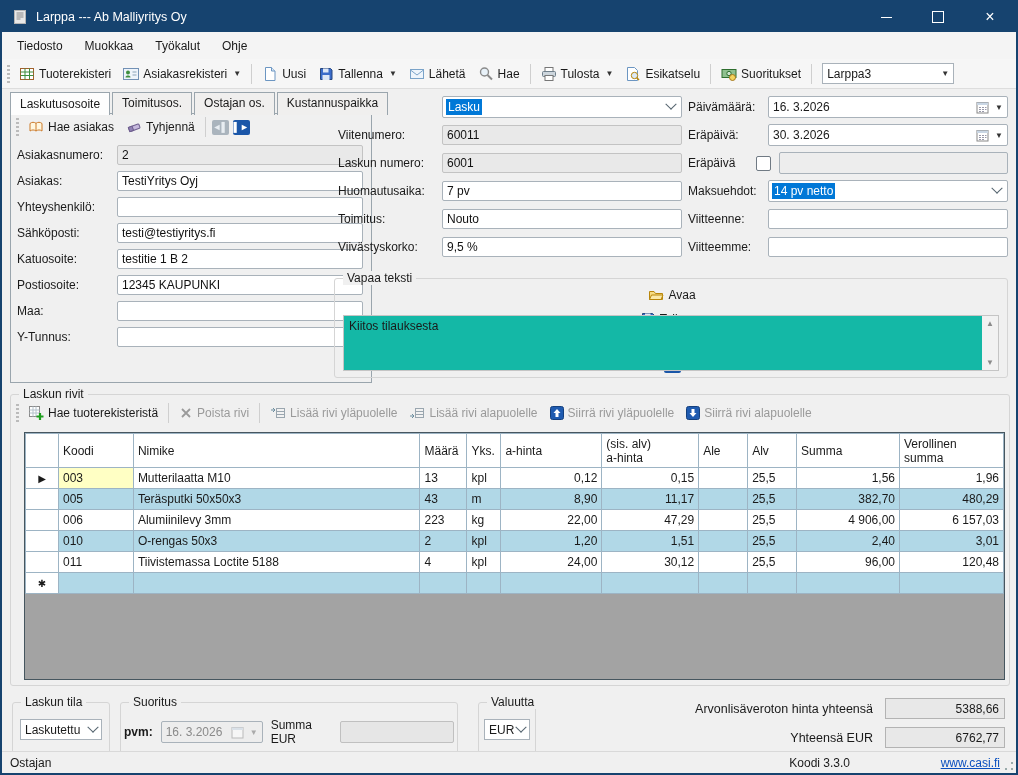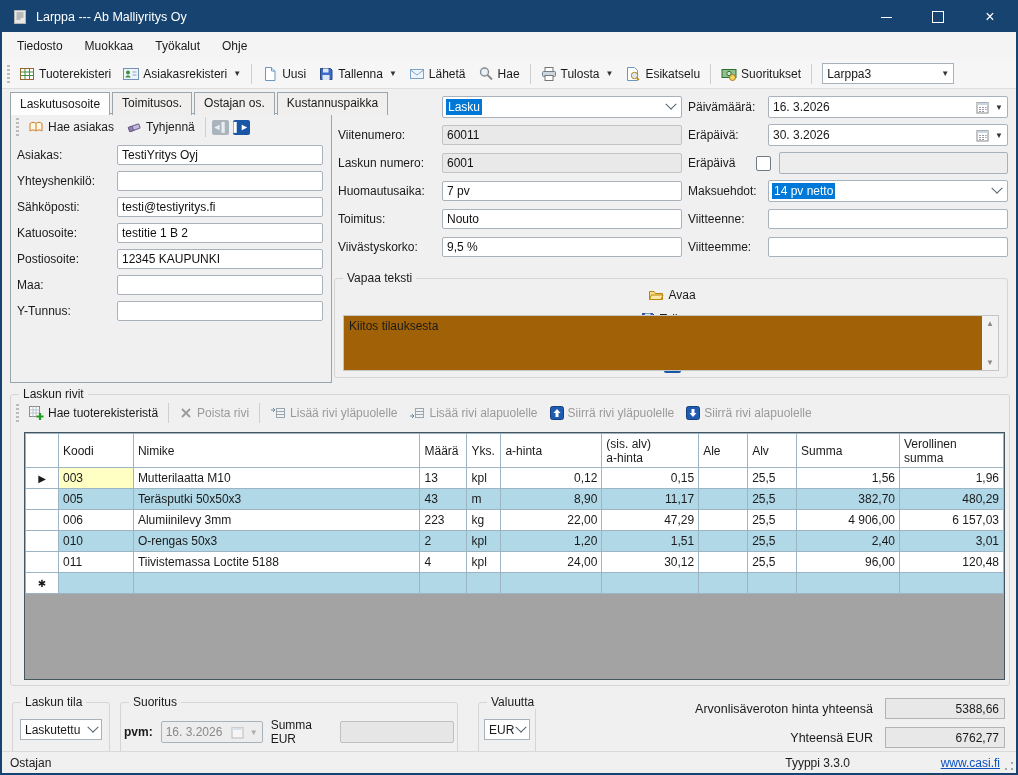--- a/index.html
+++ b/index.html
@@ -29,21 +29,21 @@
   .drop{font-size:8px;color:#333;margin-left:2px;}
   .combo{background:#fff;border:1px solid #a9b2ba;height:21px;display:flex;align-items:center;padding:0 4px;box-sizing:border-box;}
   .combo .chev{margin-left:auto;}
   .chev{width:7px;height:7px;border-right:1.4px solid #55646f;border-bottom:1.4px solid #55646f;transform:rotate(45deg) translate(-2px,-2px);display:inline-block;}
   .profile-combo{width:132px;margin-left:6px;}
 
   
   .tabstrip{position:absolute;left:8px;top:90px;display:flex;z-index:2;}
   .tab{padding:3px 9px 4px;border:1px solid #9aa5ad;border-bottom:none;background:#f0efee;margin-right:2px;font-size:12px;}
   .tab.active{background:#fdfdfd;position:relative;top:0px;padding-top:4px;}
-  .tabpanel{position:absolute;left:8px;top:111px;width:322px;height:270px;border:1px solid #9aa5ad;background:#f0f0f0;box-sizing:border-box;}
+  .tabpanel{position:absolute;left:8px;top:111px;width:362px;height:270px;border:1px solid #9aa5ad;background:#f0f0f0;box-sizing:border-box;}
   .mini-toolbar{display:flex;align-items:center;height:26px;padding-left:2px;}
   .sq-btn{width:17px;height:15px;display:flex;align-items:center;justify-content:center;border-radius:2px;margin:0 2px;}
   .sq-btn.blue{background:#1a56a8;color:#fff;}
   .sq-btn.gray{background:#aab4bd;color:#e8edf2;}
   .sq-btn span{font-size:9px;line-height:1;}
   .frow{display:flex;align-items:center;margin:4px 8px 4px 6px;height:22px;}
   .flabel{width:100px;flex:none;}
   .tbox{flex:1;height:20px;border:1px solid #a9b2ba;border-radius:2px;padding:0 4px;font:12px "Liberation Sans",sans-serif;box-sizing:border-box;background:#fff;color:#111;}
   .tbox.dis{background:#e9e9e9;border-color:#c3c3c3;}
 
@@ -59,21 +59,21 @@
   .datefield .dtext{flex:1;}
   .datefield.dis{background:#ededed;color:#8a8a8a;}
   .checkbox{width:13px;height:13px;border:1px solid #707a84;border-radius:2px;background:#fff;margin:0 8px 0 2px;flex:none;}
 
   
   .groupbox{position:absolute;border:1px solid #d5d5d5;border-radius:3px;box-sizing:border-box;}
   .glegend{position:absolute;top:-8px;left:8px;background:#f0f0f0;padding:0 4px;}
 
   .g-freetext{left:332px;top:276px;width:674px;height:100px;}
   .ft-toolbar{display:flex;align-items:center;height:27px;margin-top:4px;padding-left:2px;flex-direction:column;}
-  .ft-text{position:absolute;left:8px;right:8px;top:36px;bottom:6px;background:#a16207;border:1px solid #c5c5c5;padding:3px 22px 3px 5px;box-sizing:border-box;}
+  .ft-text{position:absolute;left:8px;right:8px;top:36px;bottom:6px;background:#14b8a6;border:1px solid #c5c5c5;padding:3px 22px 3px 5px;box-sizing:border-box;}
   .ft-scroll{position:absolute;right:1px;top:1px;bottom:1px;width:16px;background:#f2f2f2;display:flex;flex-direction:column;justify-content:space-between;align-items:center;}
   .scr-arrow{font-size:8px;color:#8a8a8a;padding:3px 0;}
 
   .g-rows{left:8px;top:392px;width:1000px;height:292px;}
   .rows-toolbar{display:flex;align-items:center;height:27px;margin-top:4px;padding-left:2px;}
   .grid-wrap{position:absolute;left:13px;top:37px;width:981px;height:248px;border:1px solid #46565f;background:#a3a3a3;box-sizing:border-box;overflow:hidden;}
   table.grid{border-collapse:collapse;table-layout:fixed;background:#fff;font-size:12px;}
   .grid th,.grid td{border:1px solid #9db4c4;padding:1px 4px;overflow:hidden;white-space:pre-line;box-sizing:border-box;}
   .grid th{font-weight:normal;text-align:left;background:#fff;height:34px;vertical-align:middle;}
   .grid td{height:21px;}
@@ -276,20 +276,24 @@
       </div>
       <span class="sep"></span>
       <div class="sq-btn gray">
           <span>◄▌</span>
         </div>
       <div class="sq-btn blue">
           <span>▌►</span>
         </div>
     </div>
     <div>
+        <div class="frow">
+          <label class="flabel">Asiakasnumero:</label>
+          <input class="tbox dis" readonly="" value="2" style="">
+        </div>
         <div class="frow">
           <label class="flabel">Asiakas:</label>
           <input class="tbox" value="TestiYritys Oyj" style="">
         </div>
         <div class="frow">
           <label class="flabel">Yhteyshenkilö:</label>
           <input class="tbox" style="">
         </div>
         <div class="frow">
           <label class="flabel">Sähköposti:</label>
@@ -665,18 +669,18 @@
     <span class="tot-label">Arvonlisäveroton hinta yhteensä</span>
     <div class="tot-box">5388,66</div>
   </div>
   <div class="tot-row r2">
     <span class="tot-label">Yhteensä EUR</span>
     <div class="tot-box">6762,77</div>
   </div>
 
   <div class="statusbar">
     <span class="status-left">Ostajan</span>
-    <span class="status-version">Tyyppi 3.3.0</span>
+    <span class="status-version">Koodi 3.3.0</span>
     <a class="status-link">www.casi.fi</a>
     <span class="grip-corner"></span>
   </div>
 
 </div>
 
 </body></html>

